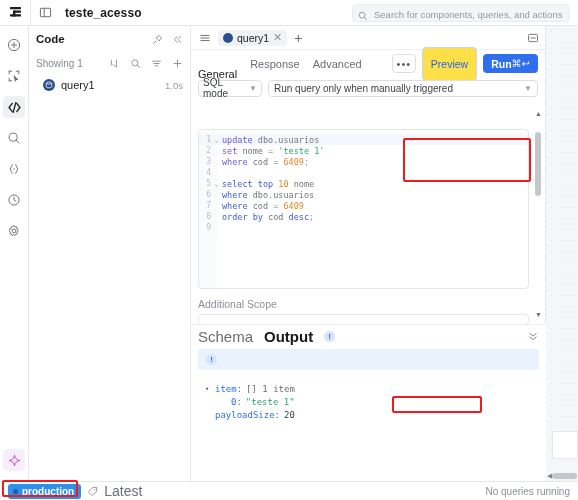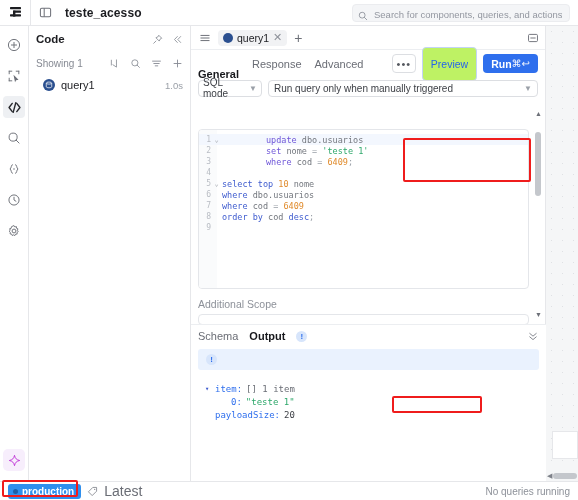--- a/index.html
+++ b/index.html
@@ -92,29 +92,29 @@
   .ed-tab-dot { width: 10px; height: 10px; border-radius: 50%; background: #2a4f8f; flex: none; }
   .ed-tab-label { font-size: 10.5px; color: #1c1d21; font-weight: 500; }
   .ed-tab-x { color: #8d9199; font-size: 11px; line-height: 1; }
   .ed-tab-plus { color: #6d7078; font-size: 14px; line-height: 1; padding: 0 2px; cursor: pointer; }
   .ed-collapse { margin-left: auto; color: #6d7078; display: flex; align-items: center; }
 
   .ed-subtabbar {
     height: 27px; display: flex; align-items: center; padding: 0 7px; gap: 13px;
   }
   .ed-subtab { font-size: 11px; color: #6a6d75; cursor: pointer; }
-  .ed-subtab.active { color: #17181c; font-weight: 700; margin-top: 21px; }
+  .ed-subtab.active { color: #17181c; font-weight: 400; margin-top: 21px; }
   .ed-actions { margin-left: auto; display: flex; align-items: center; gap: 6px; }
   .btn-dots {
     width: 24px; height: 19px; border: 1px solid #dcdee2; border-radius: 4px; background: #fff;
     display: flex; align-items: center; justify-content: center; color: #55585f;
     font-size: 11px; letter-spacing: 1px; cursor: pointer;
   }
   .btn-preview {
-    height: 34px; padding: 0 8px; border: 1px solid #c3d4f5; border-radius: 4px; background: #bef264;
+    height: 34px; padding: 0 8px; border: 1px solid #c3d4f5; border-radius: 4px; background: #fde047;
     color: #2563eb; font-size: 10.5px; display: flex; align-items: center; cursor: pointer;
   }
   .btn-run {
     height: 19px; padding: 0 8px; border-radius: 4px; background: #2f6fed;
     color: #fff; font-size: 10.5px; font-weight: 600; display: flex; align-items: center;
     gap: 0; cursor: pointer;
   }
   .btn-run .kbd { font-weight: 400; font-size: 10px; opacity: 0.95; }
 
   .ed-modebar { height: 22px; display: flex; align-items: center; padding: 0 7px; gap: 6px; }
@@ -133,21 +133,21 @@
   .ed-codewrap {
     position: absolute; left: 7px; top: 103px; width: 331px; height: 160px;
     border: 1px solid #e4e6ea; border-radius: 4px; background: #fff; overflow: hidden;
   }
   .ed-gutterbg { position: absolute; left: 0; top: 0; width: 18px; height: 100%; background: #fafbfc; }
   .code-line { display: flex; height: 11px; align-items: center; font-family: "DejaVu Sans Mono", monospace; font-size: 8.5px; }
   .code-line.hl { background: #f3f7fe; }
   .ln { width: 14px; text-align: right; color: #b9bdc4; flex: none; padding-right: 2px; font-size: 8px; }
   .fold { width: 7px; color: #b0b4bb; font-size: 7px; flex: none; text-align: center; }
   .ctxt { padding-left: 2px; white-space: pre; }
-  .k { color: #6f56d8; margin-left: 44px; }      
+  .k { color: #6f56d8; }      
   .kb { color: #3f5ccf; }     
   .id { color: #73777e; }     
   .str { color: #2ea86b; }    
   .num { color: #e08b2c; }    
   .op { color: #9aa0a8; }     
 
   .redbox {
     position: absolute; border: 2px solid #ef1c1c; border-radius: 2px;
     pointer-events: none;
   }
@@ -162,21 +162,21 @@
   }
   .ed-vscroll .up, .ed-vscroll .down { color: #6d7078; font-size: 7px; text-align: center; }
   .ed-vscroll .thumb {
     position: absolute; left: 1px; top: 22px; width: 6px; height: 64px;
     background: #c4c7cc; border-radius: 3px;
   }
 
   
   .ed-result { position: absolute; left: 0; top: 298px; width: 355px; height: 183px; background: #fff; border-top: 1px solid #eceef1; }
   .res-tabbar { height: 22px; display: flex; align-items: center; padding: 0 7px; gap: 11px; }
-  .res-tab { font-size: 11px; color: #6a6d75; cursor: pointer; }
+  .res-tab { font-size: 15px; color: #6a6d75; cursor: pointer; }
   .res-tab.active { color: #17181c; font-weight: 600; }
   .badge-i {
     width: 11px; height: 11px; border-radius: 50%; background: #d7e5fb; color: #2f6fed;
     font-size: 8px; font-weight: 700; display: inline-flex; align-items: center; justify-content: center;
   }
   .res-chev { margin-left: auto; color: #7e828a; font-size: 11px; cursor: pointer; }
   .res-banner {
     margin: 2px 7px 0 7px; height: 21px; background: #eaf2fe; border-radius: 3px;
     display: flex; align-items: center; gap: 7px; padding: 0 8px;
   }

